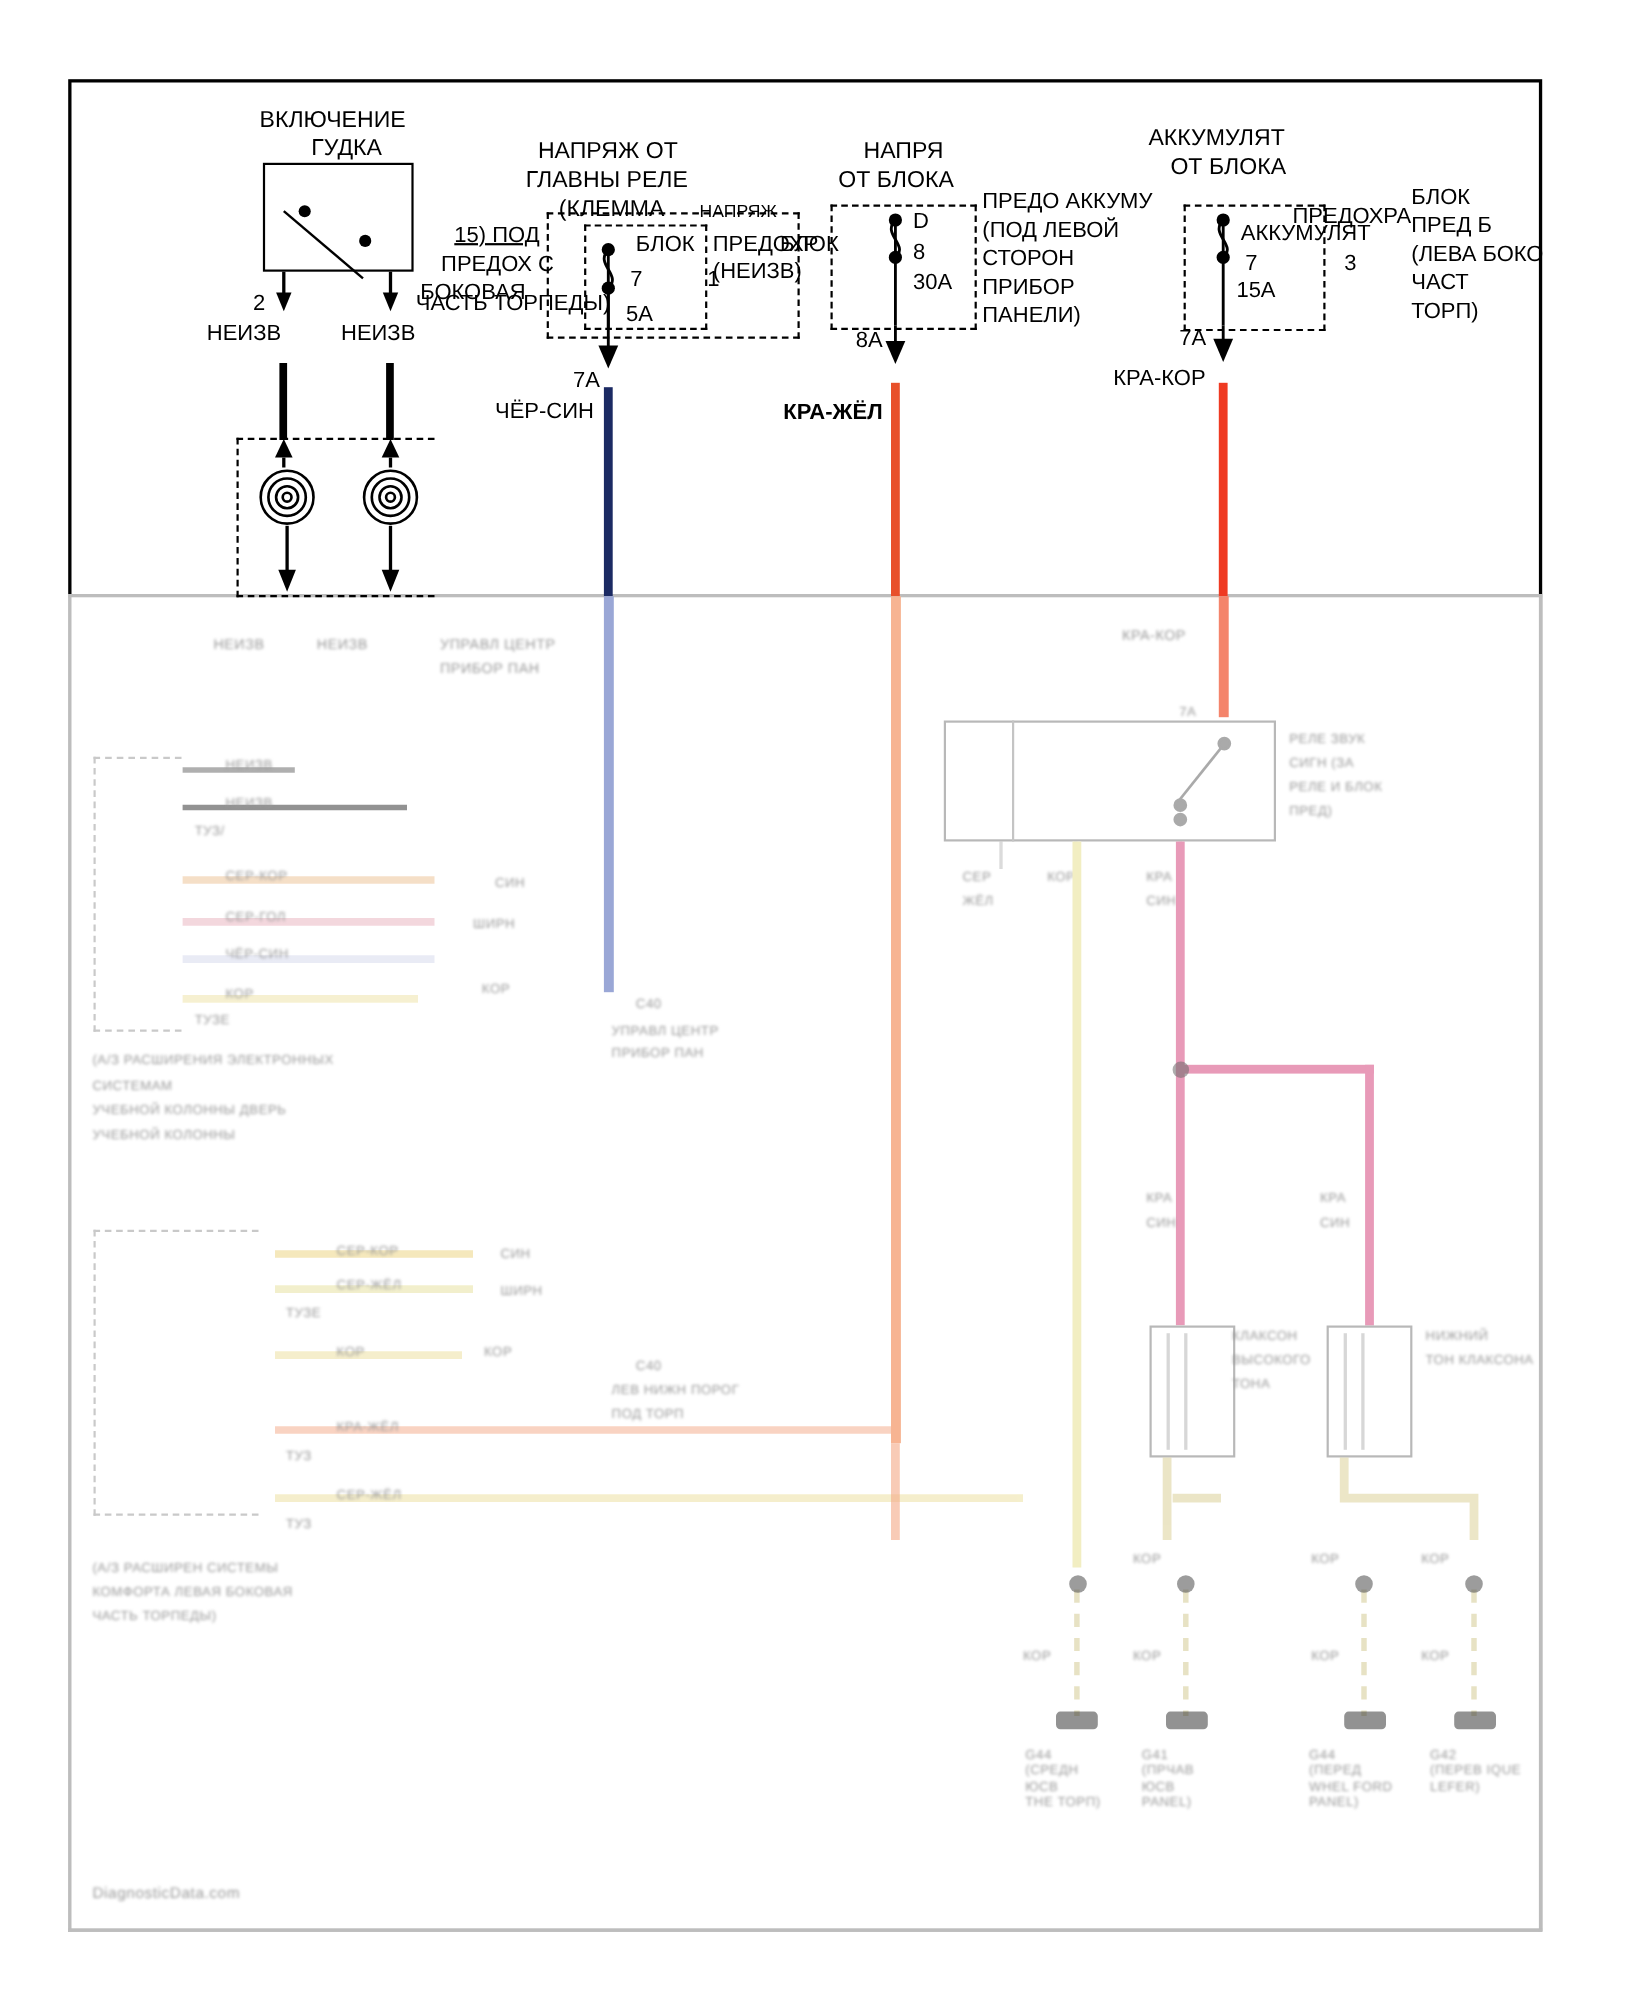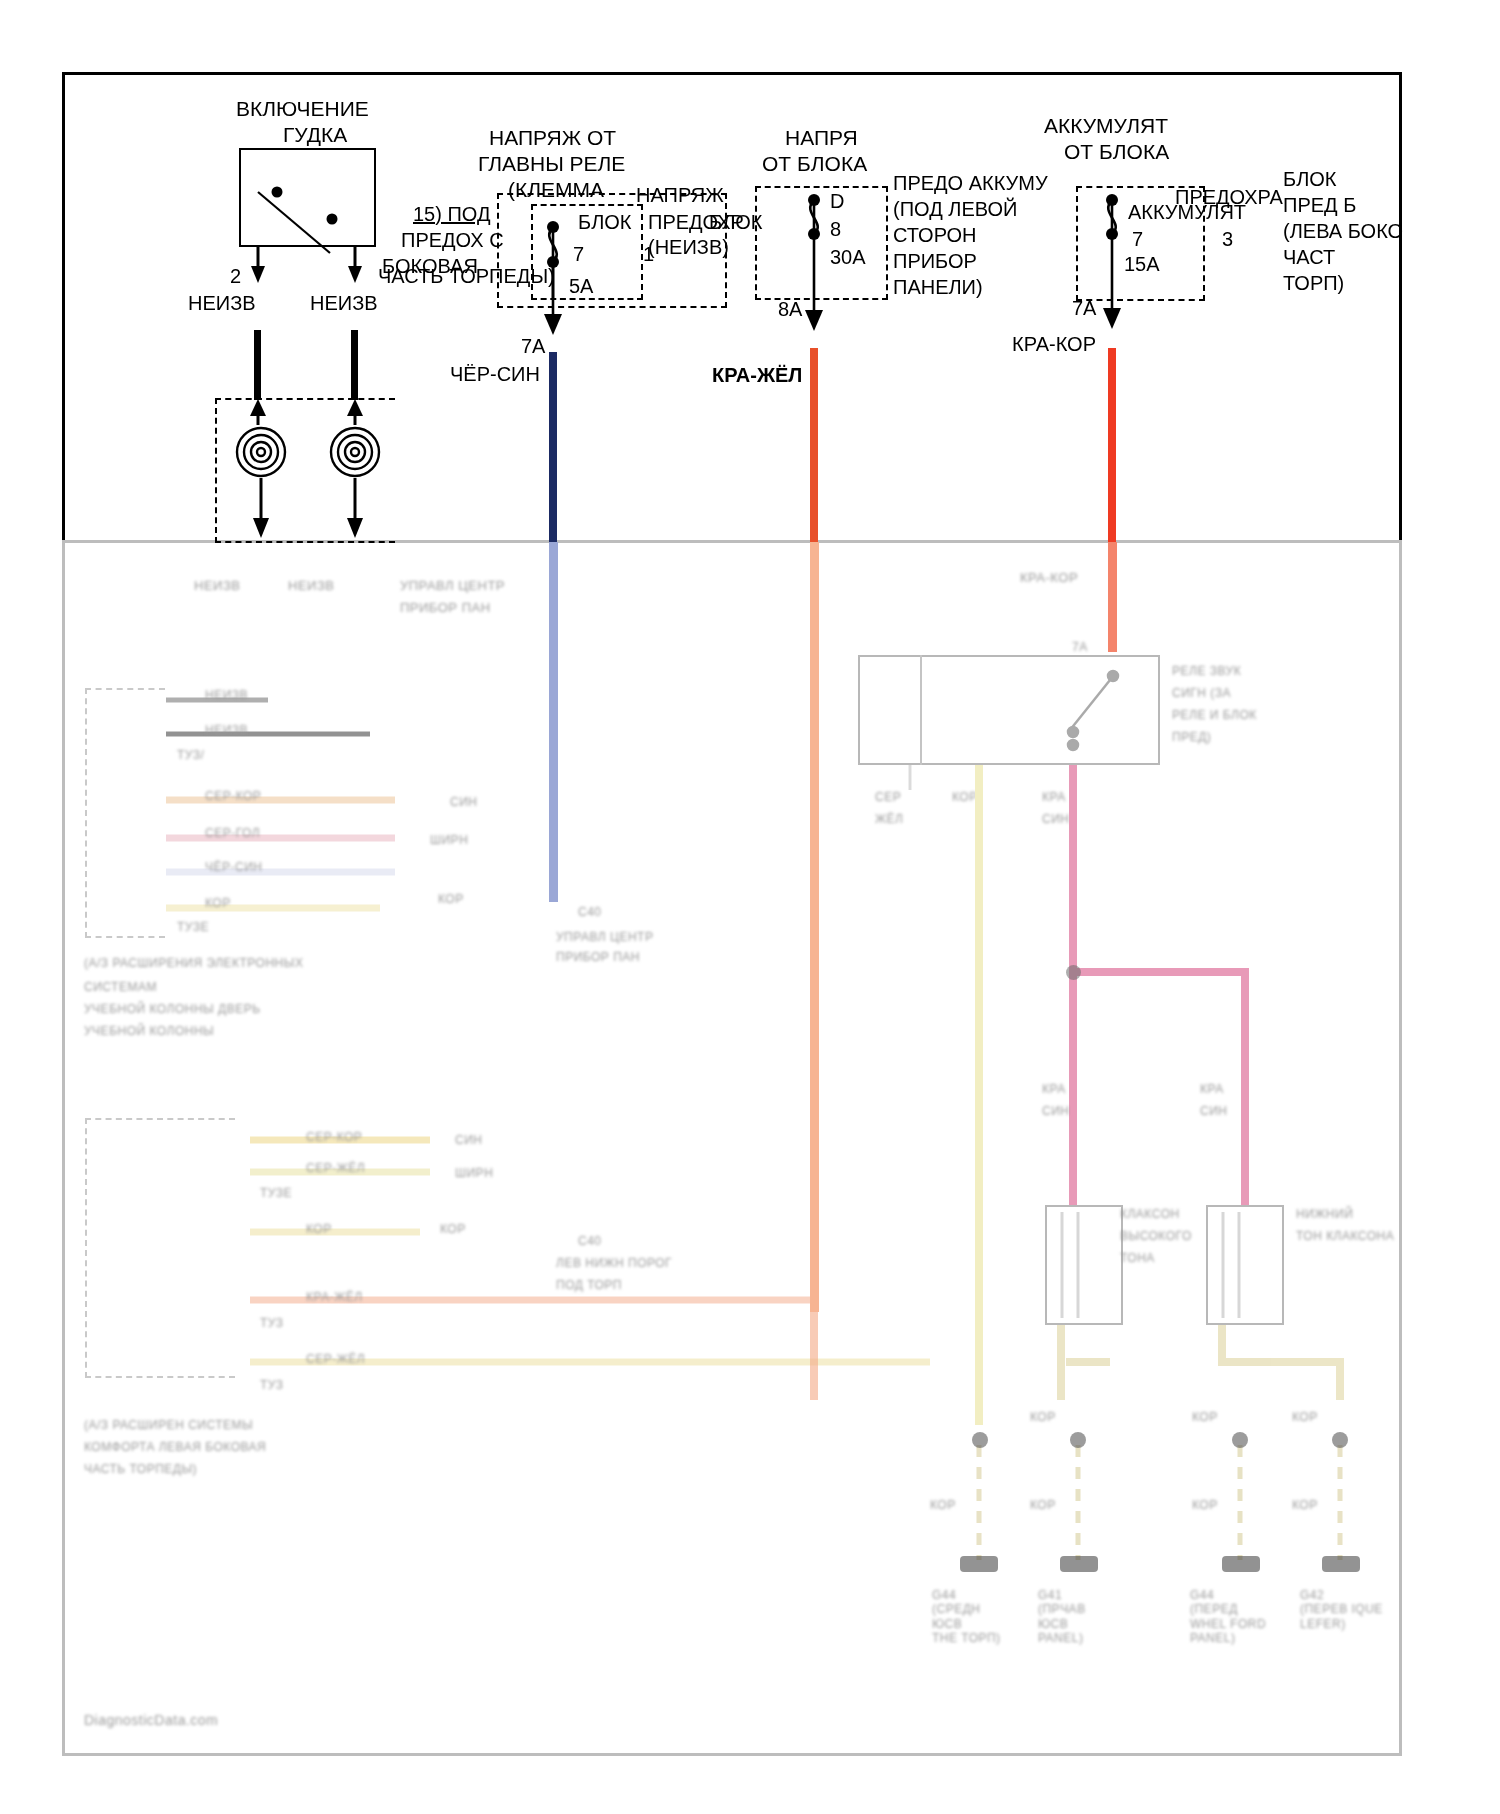--- a/index.html
+++ b/index.html
@@ -145,21 +145,21 @@
   <div class="lbl" style="left:413px; top:203px; font-size:20px;text-decoration:underline;">15) ПОД</div>
   <div class="lbl" style="left:401px; top:229px; font-size:20px;">ПРЕДОХ С</div>
   <div class="lbl" style="left:382px; top:255px; font-size:20px;">БОКОВАЯ</div>
 
   <div class="dash-box" style="left:497px; top:193px; width:230px; height:115px;"></div>
 
   <div class="dash-box" style="left:531px; top:204px; width:112px; height:96px;"></div>
 
   <div class="lbl" style="left:578px; top:211px; font-size:20px;">БЛОК</div>
   <div class="lbl" style="left:648px; top:211px; font-size:20px;">ПРЕДОХР</div>
-  <div class="lbl" style="left:636px; top:184px; font-size:20px;">НАПРЯЖ</div>
+  <div class="lbl" style="left:636px; top:184px; font-size:16px;">НАПРЯЖ</div>
   <div class="lbl" style="left:648px; top:236px; font-size:20px;">(НЕИЗВ)</div>
   <div class="lbl" style="left:709px; top:211px; font-size:20px;">БЛОК</div>
 
   <div class="lbl" style="left:573px; top:243px; font-size:20px;">7</div>
   <div class="lbl" style="left:569px; top:275px; font-size:20px;">5А</div>
   <div class="lbl" style="left:643px; top:243px; font-size:20px;">1</div>
 
   <svg class="svgw" width="1500" height="1814">
     <line x1="553" y1="225" x2="553" y2="300" stroke="#000" stroke-width="2.6"></line>
     <circle cx="553" cy="227" r="6" fill="#000"></circle>

